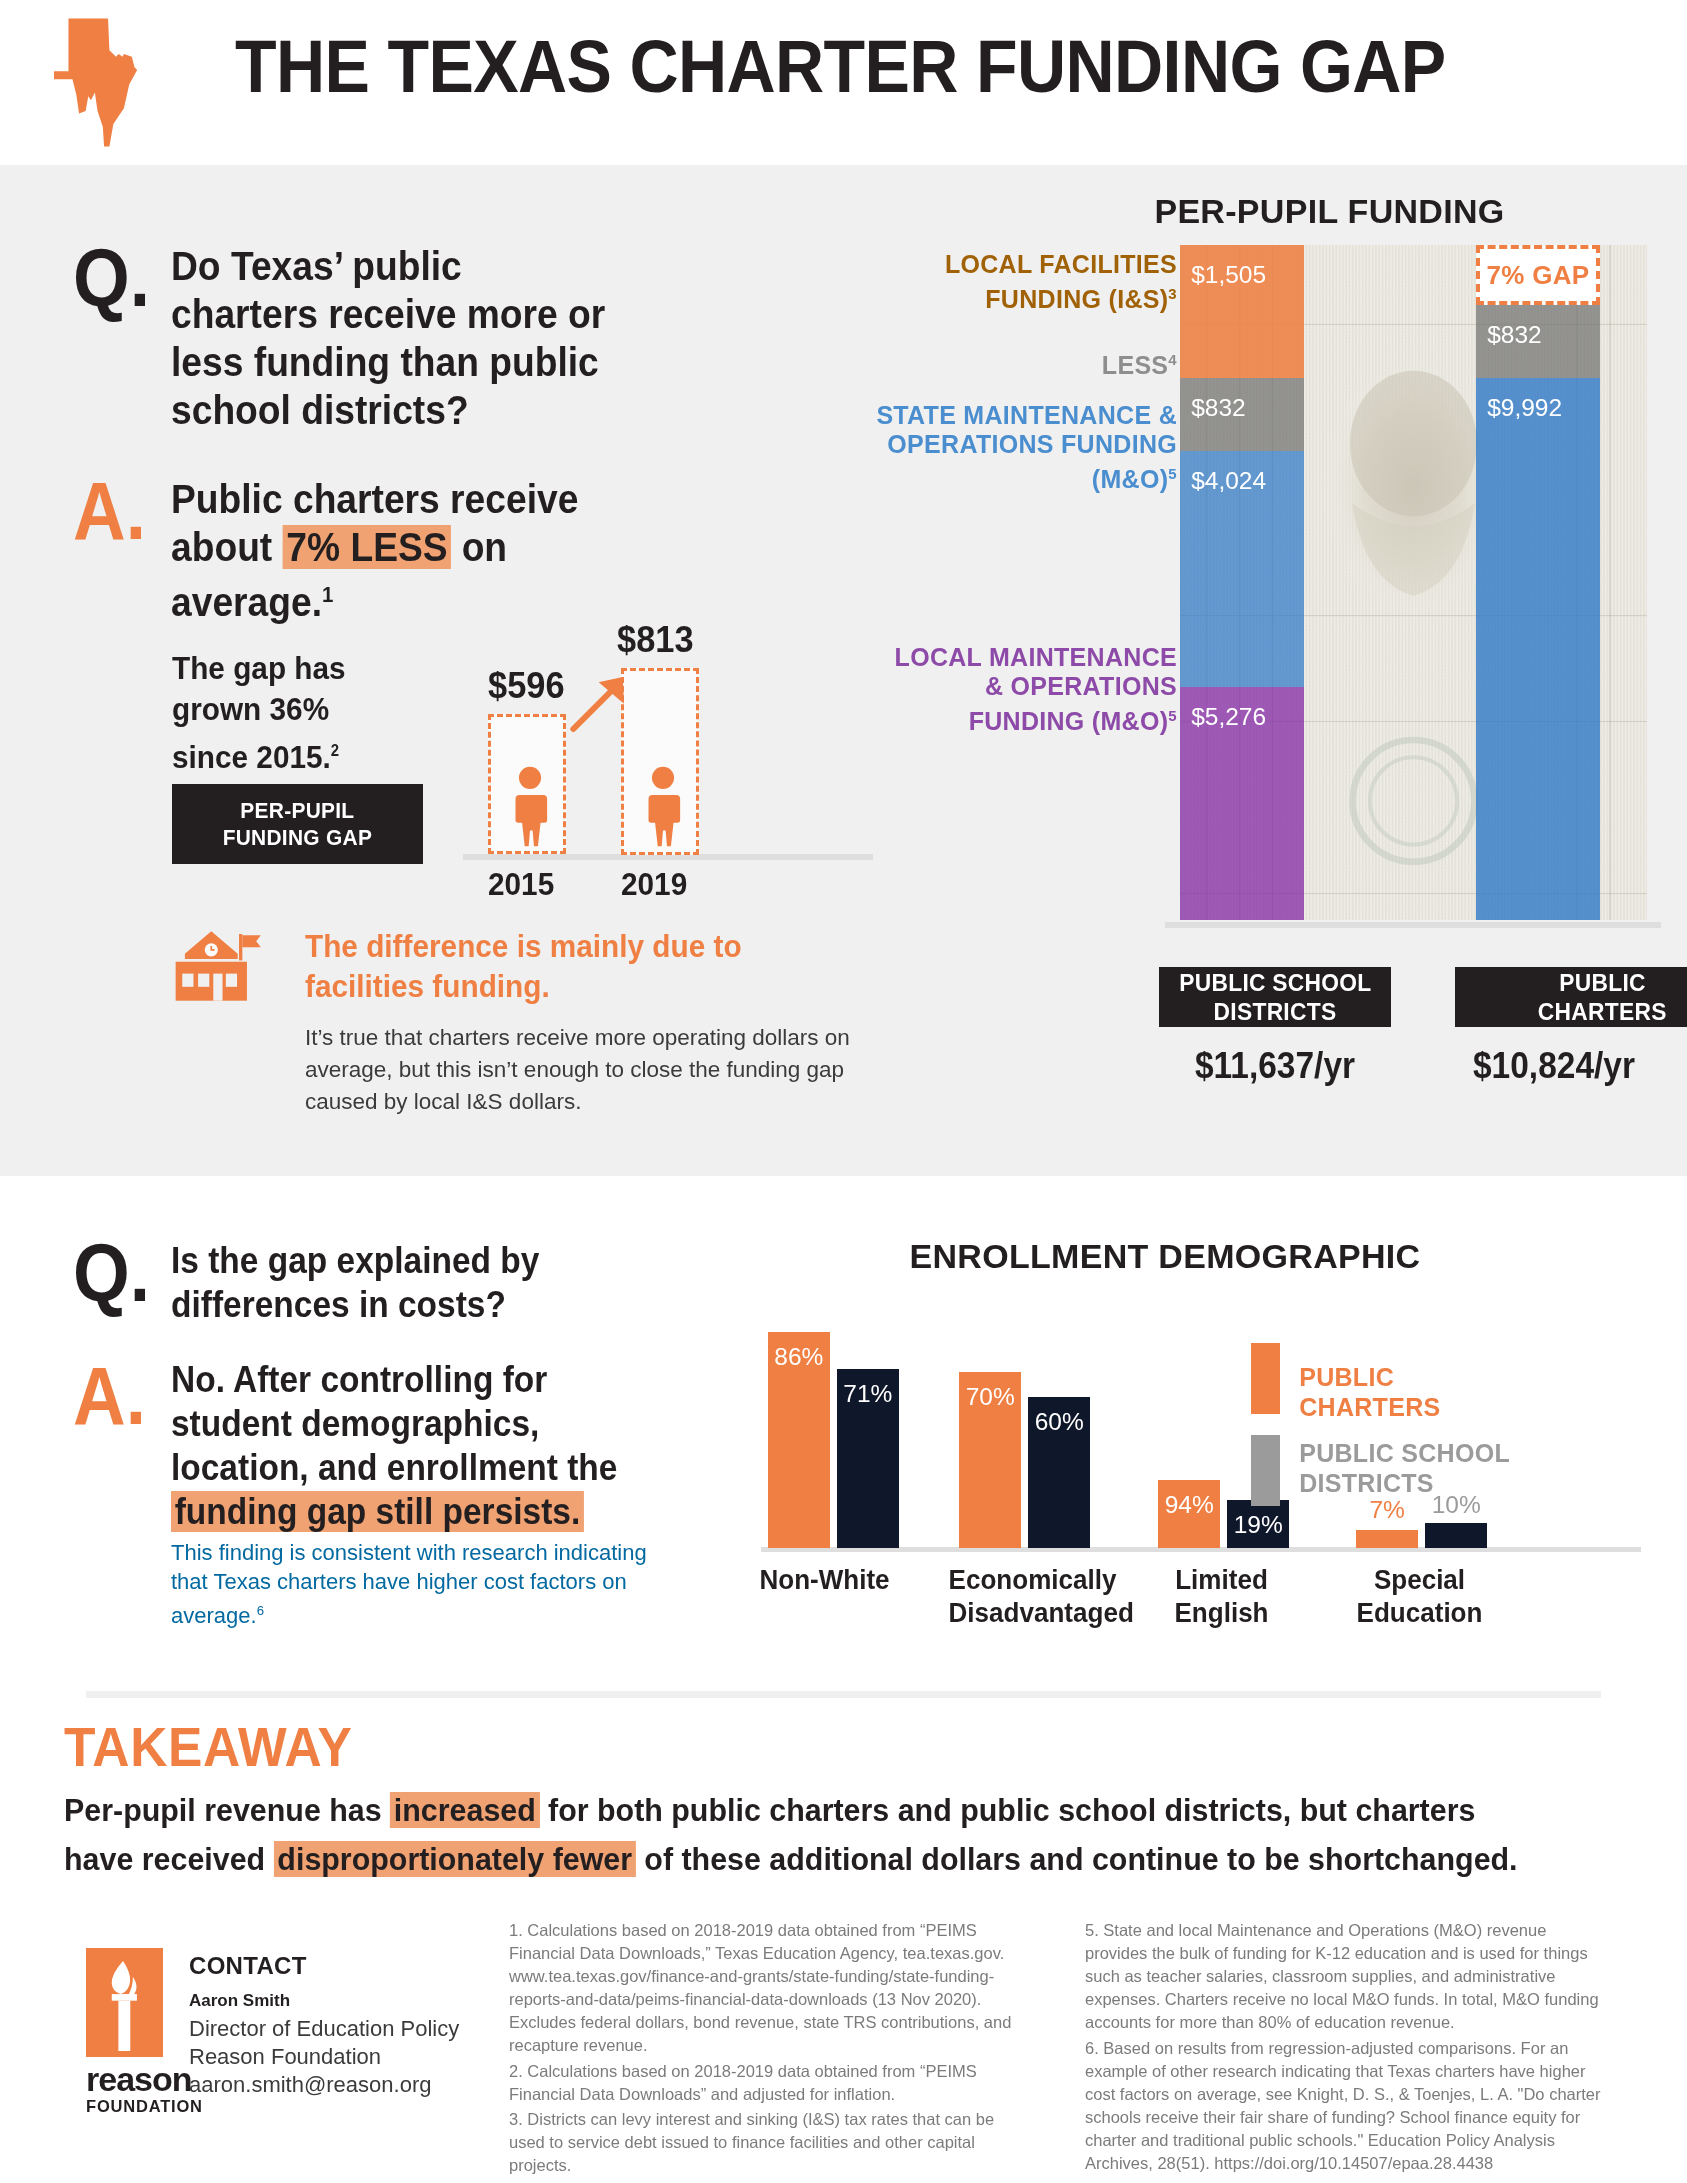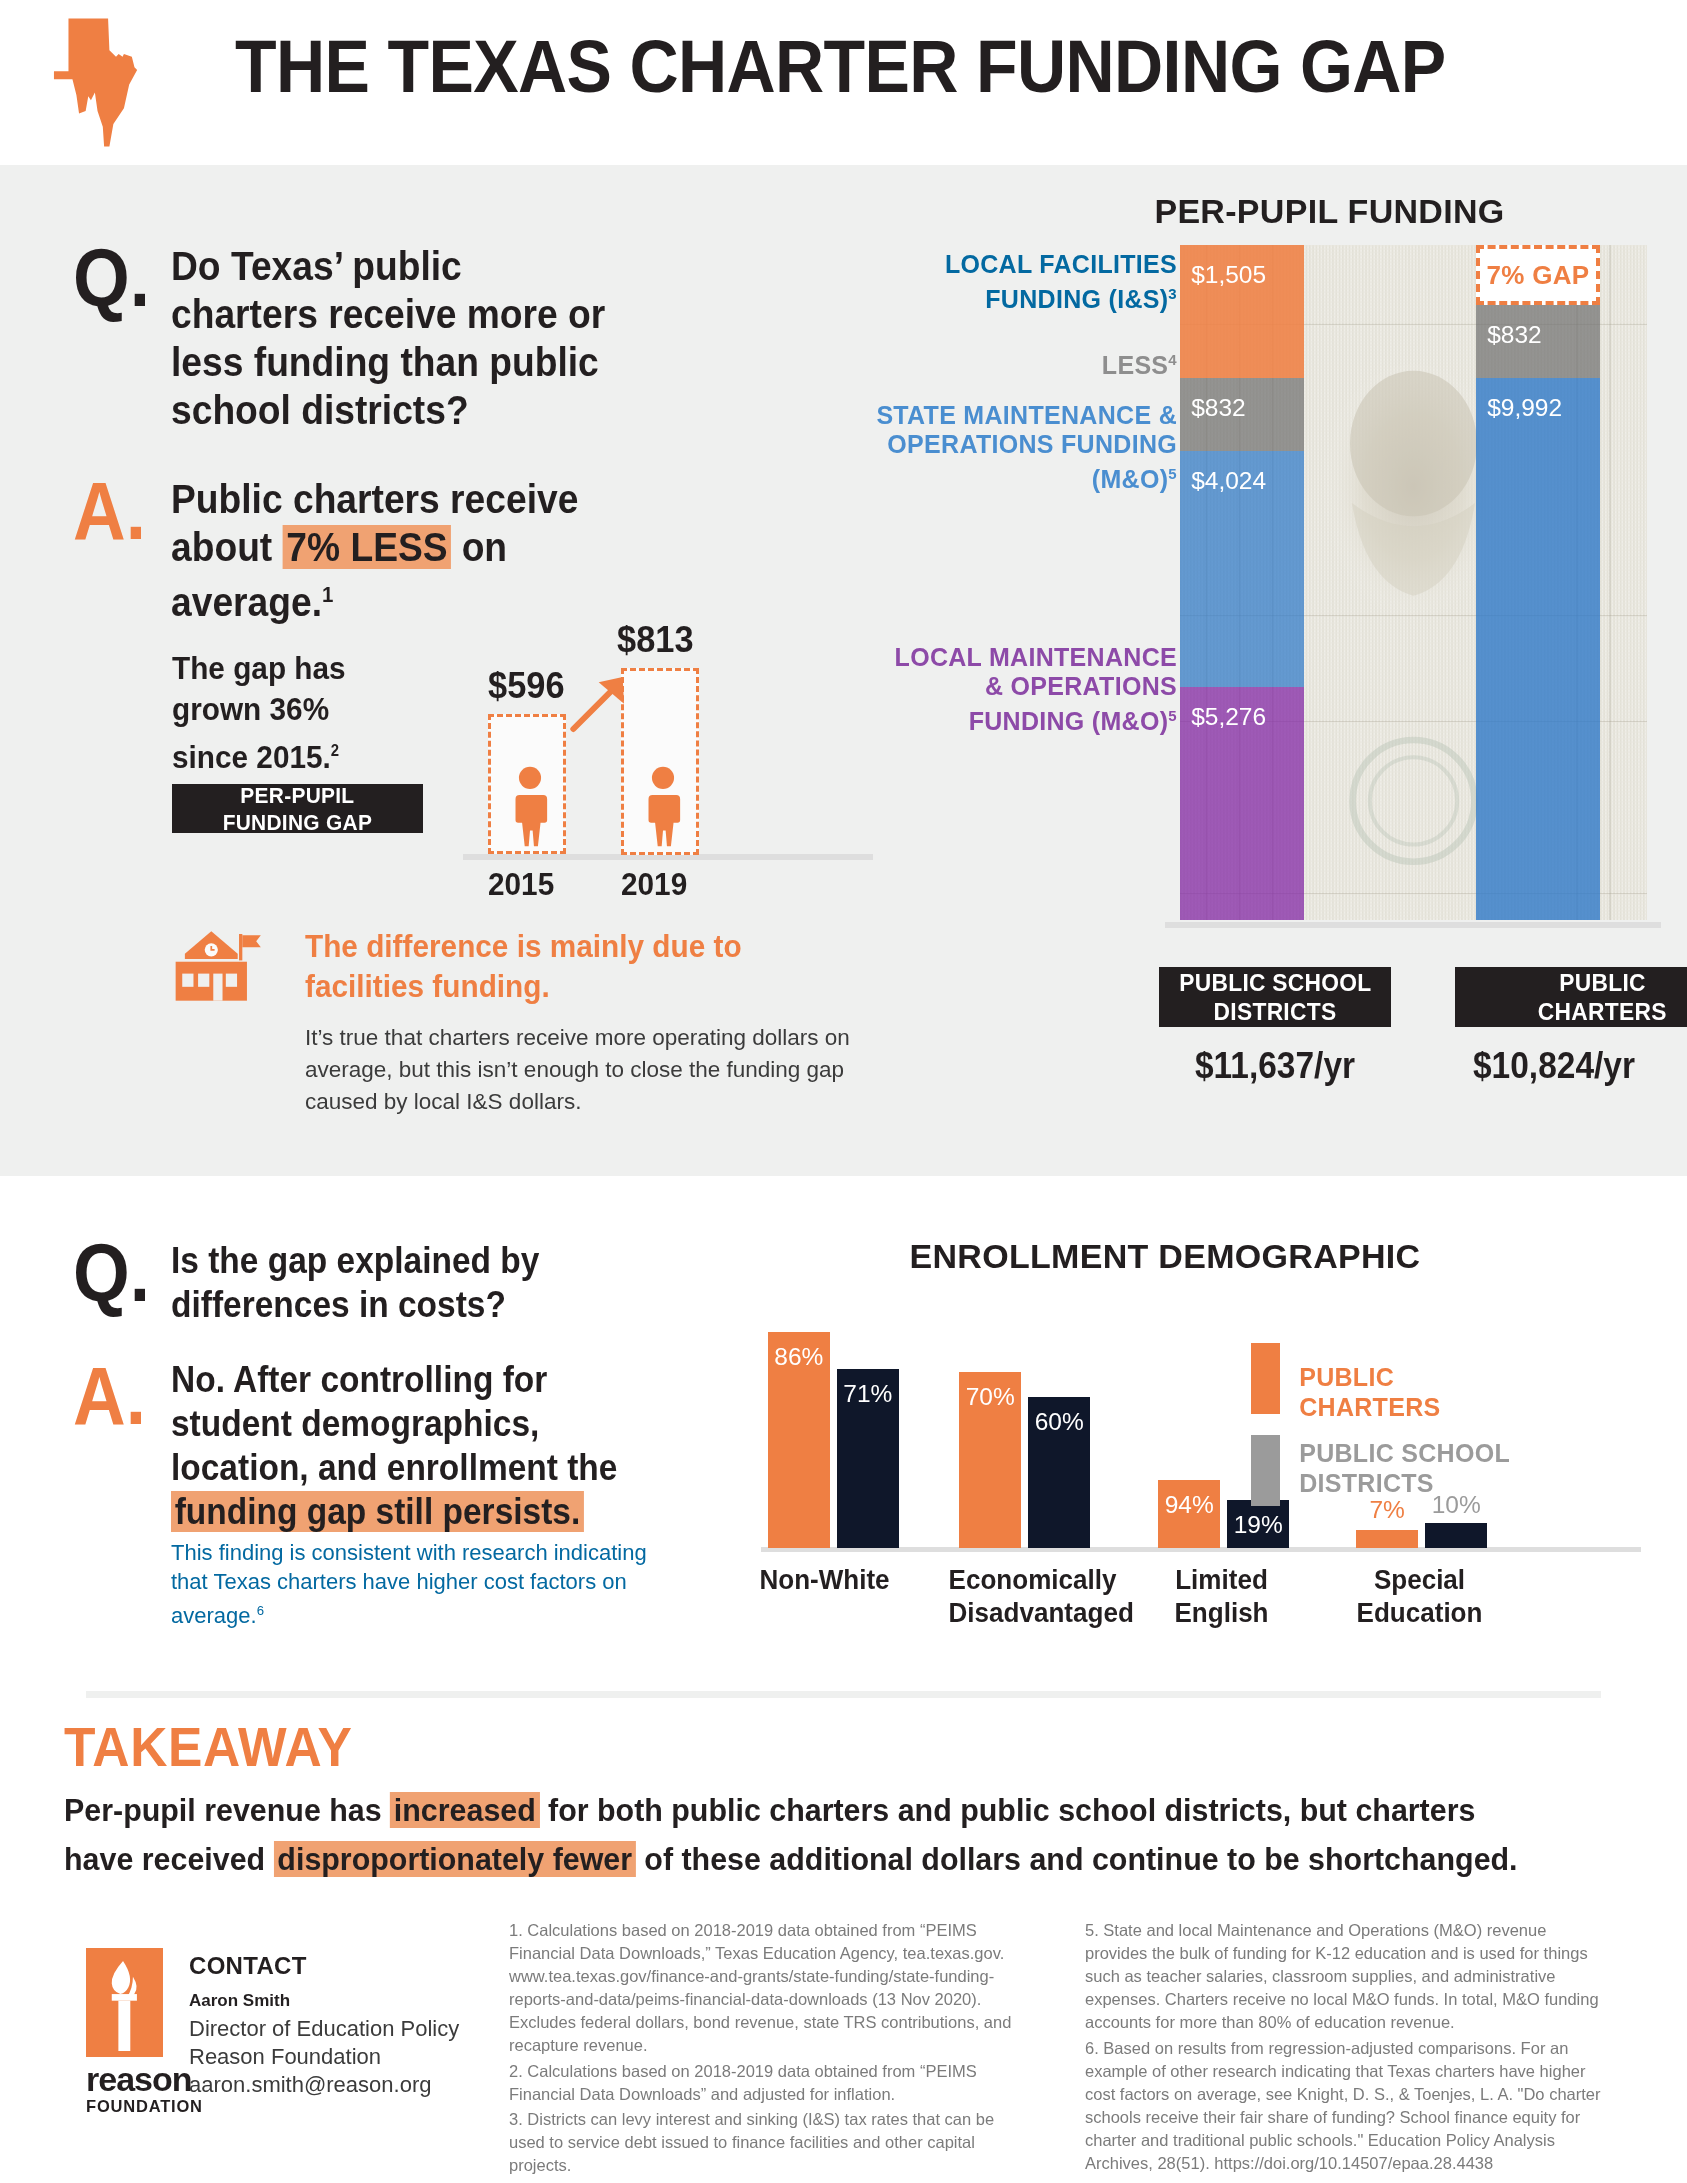--- a/index.html
+++ b/index.html
@@ -39,21 +39,21 @@
   .a1-text{position:absolute;left:171px;top:475px;width:523px;
     font-size:40px;line-height:48px;font-weight:bold;color:#231f20;
     transform:scaleX(0.93);transform-origin:left top;}
   .hl{background:#f0a272;padding:0 4px;}
 
   
   .gapchart{position:absolute;left:172px;top:595px;width:701px;height:318px;}
   .gap-lead{position:absolute;left:0px;top:53px;width:218px;
     font-size:32px;line-height:41px;font-weight:bold;color:#231f20;
     transform:scaleX(0.93);transform-origin:left top;}
-  .gap-badge{position:absolute;left:0px;top:189px;width:251px;height:49px;background:#231f20;
+  .gap-badge{position:absolute;left:0px;top:189px;width:251px;height:80px;background:#231f20;
     display:flex;flex-direction:column;align-items:center;justify-content:center;}
   .gap-badge span{font-size:22.5px;line-height:27px;font-weight:bold;color:#ffffff;letter-spacing:0.3px;
     transform:scaleX(0.93);}
   .gap-base{position:absolute;left:291px;top:259px;width:410px;height:6px;background:#dedede;}
   .gapbar{position:absolute;background:#fbfbfb;border:3.3px dashed #ef7f43;box-sizing:border-box;}
   .gb-2015{left:316px;top:119px;width:78px;height:140px;}
   .gb-2019{left:449px;top:73px;width:78px;height:187px;}
   .gapval{position:absolute;font-size:37px;font-weight:bold;color:#231f20;
     transform:scaleX(0.93);transform-origin:left top;}
   .gv-2015{left:316px;top:70px;}
@@ -73,21 +73,21 @@
     transform:scaleX(0.93);transform-origin:left top;}
   .fac-body{position:absolute;left:132px;top:96px;width:595px;
     font-size:22.5px;line-height:32px;color:#3b3b3b;font-weight:400;}
 
   
   .stack{position:absolute;left:1012px;top:192px;width:635px;height:887px;}
   .stack-title{position:absolute;left:0px;top:0px;width:635px;text-align:center;
     font-size:34px;font-weight:bold;color:#231f20;letter-spacing:0.3px;}
   .stack-legend{position:absolute;right:470px;width:304px;text-align:right;
     font-size:25px;line-height:29px;font-weight:bold;letter-spacing:0.3px;}
-  .sl-fac{top:58px;color:#0369a1;}
+  .sl-fac{top:58px;color:#a16207;}
   .sl-oth{top:153px;color:#8e8e8e;}
   .sl-sm{top:209px;color:#4a8ed0;}
   .sl-lm{top:451px;color:#8d4aa8;}
   .stack-plot{position:absolute;left:168px;top:53px;width:467px;height:675px;overflow:hidden;}
   .billbg{position:absolute;left:0;top:0;width:467px;height:675px;}
   .segcol{position:absolute;top:0;width:124px;height:675px;}
   .col-d{left:0px;}
   .col-c{left:296px;}
   .seg{position:absolute;left:0;width:124px;}
   .seg span{position:absolute;left:11.2px;top:16px;font-size:24.5px;color:#ffffff;white-space:nowrap;}

